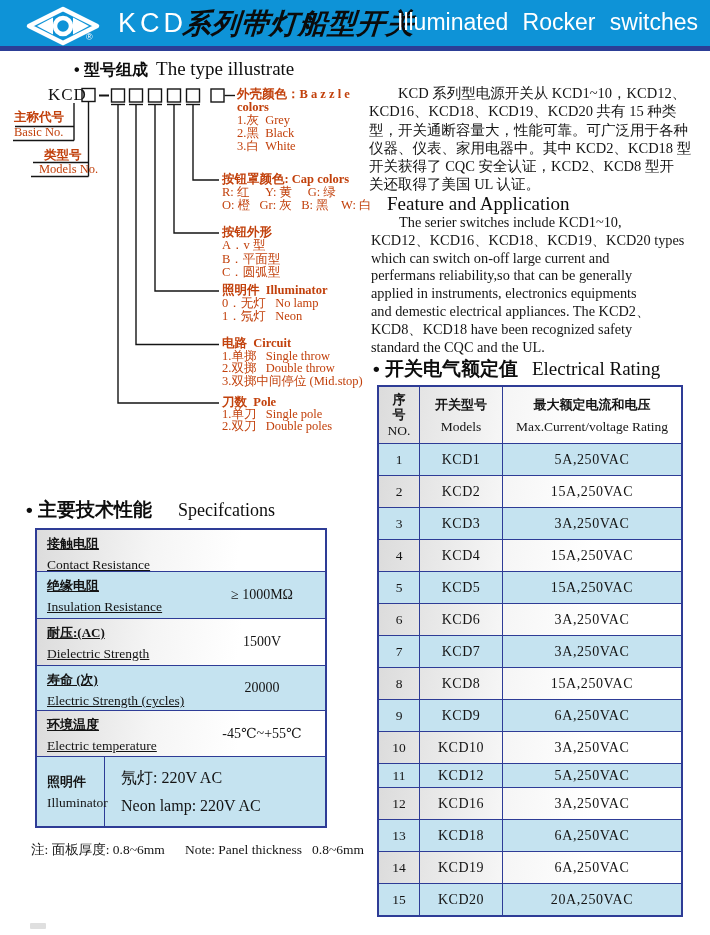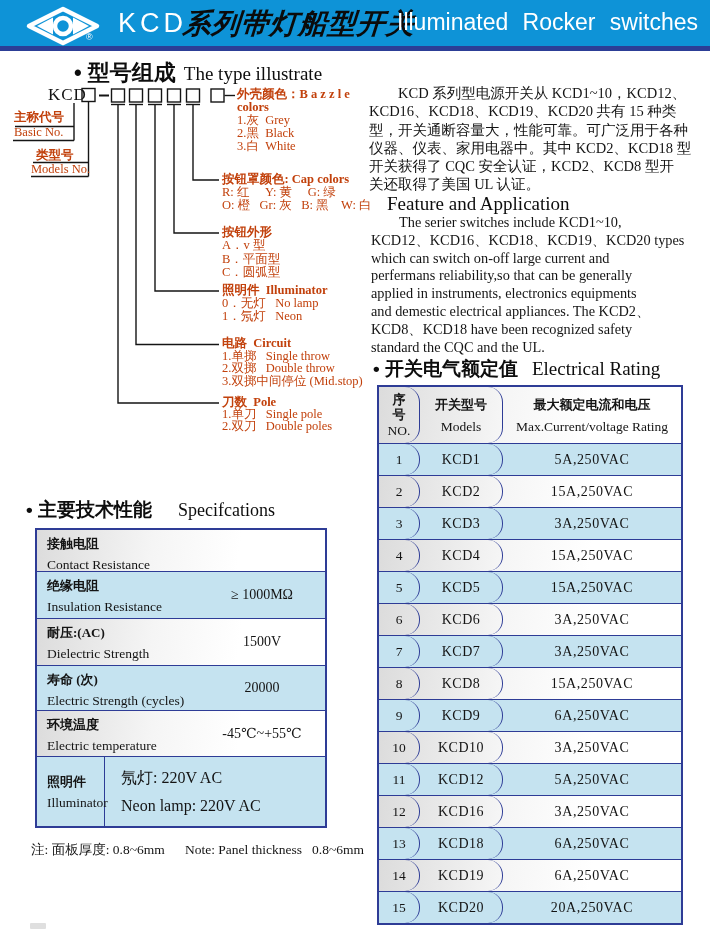--- a/index.html
+++ b/index.html
@@ -28,40 +28,40 @@
   .dg-line{white-space:pre;font-size:12.5px;line-height:13px;color:#c2410c;}
   .dg-bold{font-weight:bold;}
   .kcd-code{font-size:17px;letter-spacing:1px;}
   svg.overlay{position:absolute;left:0;top:0;pointer-events:none;}
 
   
   .para{white-space:pre-line;text-align:left;}
 
   
   .spec-table{border:2px solid #2e3c96;box-sizing:border-box;background:#fff;}
-  .spec-row{position:relative;border-bottom:1.6px solid #2e3c96;box-sizing:border-box;}
+  .spec-row{position:relative;border-bottom:1.6px solid #2e3c96;box-sizing:border-box;text-decoration:underline;}
   .spec-row:last-child{border-bottom:none;}
   .row-blue{background:#c5e3f0;}
   .row-grad{background:linear-gradient(97deg,#dcdcdc 0%,#f5f5f5 40%,#ffffff 70%);}
   .spec-cn{font-size:13px;font-weight:bold;padding:5px 0 0 10px;}
   .spec-en{font-size:13.5px;padding:4px 0 0 10px;}
   .spec-val{position:absolute;left:158px;top:0;width:134px;height:100%;
             display:flex;align-items:center;justify-content:center;font-size:14px;}
   .spec-illu-left{position:absolute;left:0;top:0;width:68px;height:100%;
                   border-right:1.6px solid #2e3c96;box-sizing:border-box;
                   display:flex;flex-direction:column;justify-content:center;}
   .spec-illu-val{position:absolute;left:84px;font-size:16px;white-space:pre;}
 
   
   .rt{border:2px solid #2e3c96;box-sizing:border-box;background:#fff;}
   .rt-row{display:grid;grid-template-columns:41px 83px 1fr;box-sizing:border-box;
           border-top:1.4px solid #2e3c96;}
   .rt-row:first-child{border-top:none;}
   .rt-cell{display:flex;flex-direction:column;align-items:center;justify-content:center;
-           border-right:1.4px solid #2e3c96;box-sizing:border-box;border-radius:15px;}
+           border-right:1.4px solid #2e3c96;box-sizing:border-box;}
   .rt-cell:last-child{border-right:none;}
   .rt-hd-cn{font-size:13px;font-weight:bold;}
   .rt-hd-en{font-size:13.5px;margin-top:5px;}
   .rt-no-stack{width:18px;text-align:center;font-size:13px;font-weight:bold;line-height:15px;}
   .rt-no{font-size:13.5px;}
   .rt-model{font-size:14px;letter-spacing:.5px;}
   .rt-val{font-size:14px;letter-spacing:.6px;}
 
   .note{white-space:pre;font-size:13.5px;}
   .page-mark{background:#c4c4c4;opacity:.55;border-radius:1px;}
@@ -80,21 +80,21 @@
     <path d="M65 20 L49 11.5 L49 28.5 Z" fill="#ffffff"></path>
     <circle cx="39" cy="20" r="8" fill="none" stroke="#ffffff" stroke-width="4.5"></circle>
   </svg>
   <span class="abs reg">®</span>
 
   <span class="abs banner-kcd">KCD</span>
   <span class="abs banner-cn">系列带灯船型开关</span>
   <span class="abs banner-en">Illuminated Rocker switches</span>
 
   <div class="abs heading" style="left:74px;top:58px;">
-    <span class="h-cn" style="font-size:22px;">• 型号组成</span>
+    <span class="h-cn" style="font-size:16px;">• 型号组成</span>
     <span class="h-en" style="font-size:19px;margin-left:8px;">The type illustrate</span>
   </div>
 
   <svg class="overlay" width="710" height="935" viewBox="0 0 710 935">
     <g stroke="#151515" stroke-width="1.4" fill="none">
 
       <rect x="82" y="88.5" width="13" height="13"></rect>
       <rect x="111.5" y="89" width="13" height="13"></rect>
       <rect x="129.5" y="89" width="13" height="13"></rect>
       <rect x="148.5" y="89" width="13" height="13"></rect>
@@ -127,21 +127,21 @@
       <line x1="31" y1="176.5" x2="88.5" y2="176.5"></line>
     </g>
   </svg>
 
   <span class="abs kcd-code" style="left:48px;top:85px;">KCD</span>
 
   <div class="abs" style="left:14px;top:111px;">
     <div class="dg-line dg-bold">主称代号</div>
     <div class="dg-line" style="margin-top:2px;">Basic No.</div>
   </div>
-  <div class="abs" style="left:36px;top:149px;">
+  <div class="abs" style="left:44px;top:149px;">
     <div class="dg-line dg-bold">类型号</div>
     <div class="dg-line" style="margin-top:1px;margin-left:-5px;">Models No.</div>
   </div>
 
   <div class="abs" style="left:237px;top:88px;">
     <div class="dg-line dg-bold">外壳颜色：B a z z l e</div>
     <div class="dg-line dg-bold">colors</div>
     <div class="dg-line">1.灰  Grey</div>
     <div class="dg-line">2.黑  Black</div>
     <div class="dg-line">3.白  White</div>
@@ -259,21 +259,21 @@
     <div class="rt-row row-blue" style="height:32px;">
       <div class="rt-cell rt-no">9</div>
       <div class="rt-cell rt-model">KCD9</div>
       <div class="rt-cell rt-val">6A,250VAC</div>
     </div>
     <div class="rt-row row-grad" style="height:32px;">
       <div class="rt-cell rt-no">10</div>
       <div class="rt-cell rt-model">KCD10</div>
       <div class="rt-cell rt-val">3A,250VAC</div>
     </div>
-    <div class="rt-row row-blue" style="height:32px;">
+    <div class="rt-row row-blue" style="height:24px;">
       <div class="rt-cell rt-no">11</div>
       <div class="rt-cell rt-model">KCD12</div>
       <div class="rt-cell rt-val">5A,250VAC</div>
     </div>
     <div class="rt-row row-grad" style="height:32px;">
       <div class="rt-cell rt-no">12</div>
       <div class="rt-cell rt-model">KCD16</div>
       <div class="rt-cell rt-val">3A,250VAC</div>
     </div>
     <div class="rt-row row-blue" style="height:32px;">

